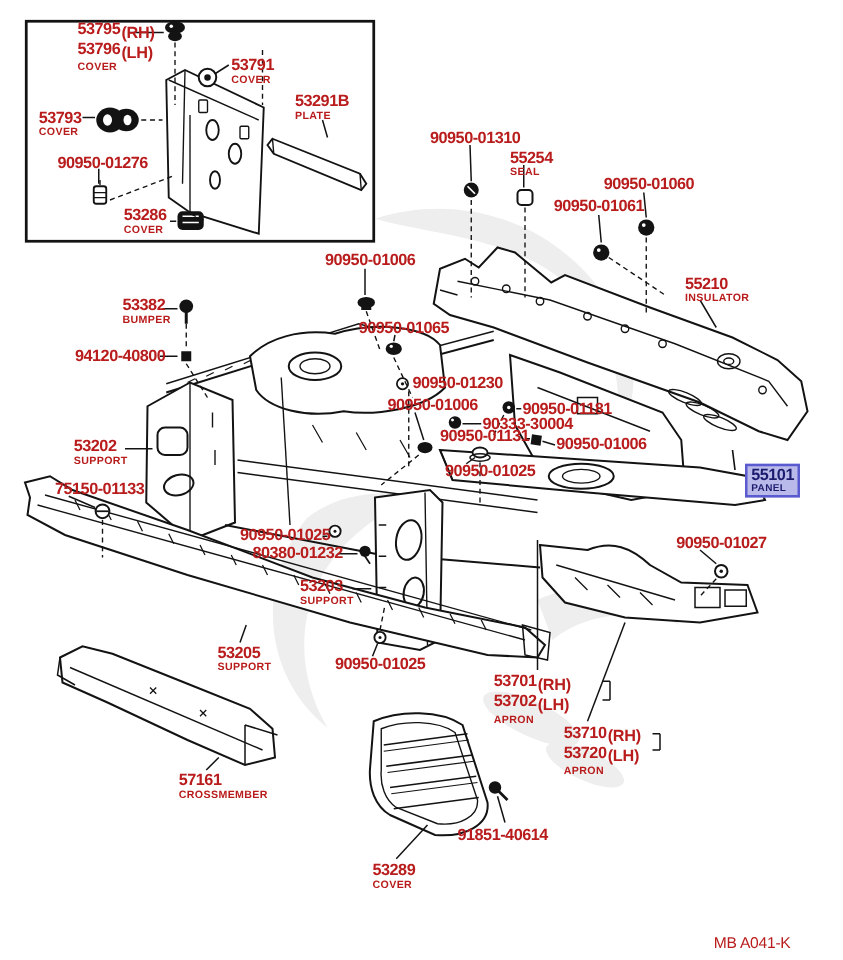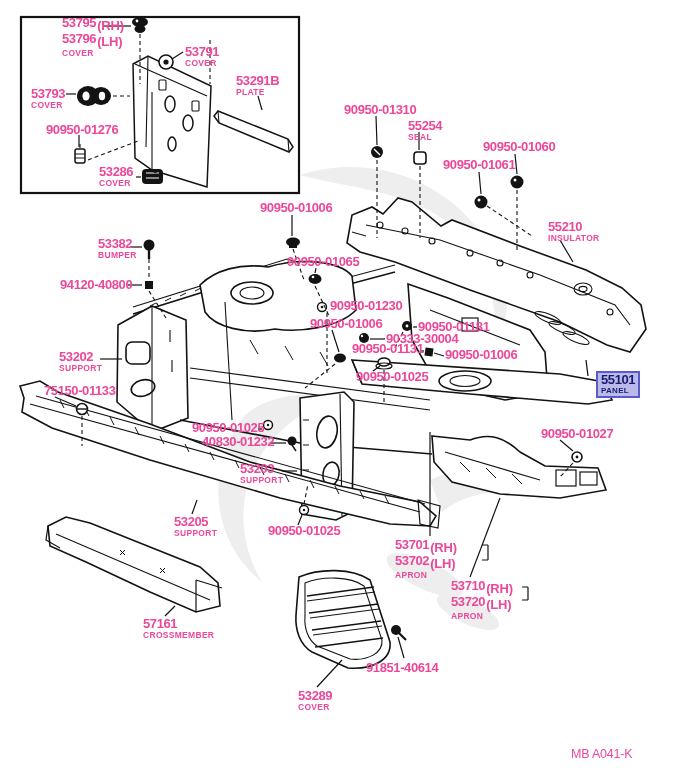--- a/index.html
+++ b/index.html
@@ -1,19 +1,19 @@
 <!DOCTYPE html>
 <html style="--hl-bg: #b9b9ea; --hl-border: #5b5bd0; --hl-text: #1c1c6e;"><head>
 <meta charset="utf-8">
 <style>
   html,body{margin:0;padding:0;background:#ffffff;}
   body{width:674px;height:768px;position:relative;overflow:hidden;
        font-family:"Liberation Sans",sans-serif;color:#131313;}
   .stage{position:absolute;left:0;top:0;width:674px;height:768px;}
-  .lbl{position:absolute;white-space:nowrap;line-height:1;color:#ec4899;z-index:5;}
+  .lbl{position:absolute;white-space:nowrap;line-height:1;color:#b91c1c;z-index:5;}
   .num{display:block;font-weight:700;font-size:13px;letter-spacing:-0.4px;}
   .sub{display:block;font-weight:700;font-size:8.5px;letter-spacing:0.3px;margin-top:1px;}
   .row{display:flex;align-items:flex-start;}
   .tag{font-weight:700;font-size:13px;letter-spacing:-0.2px;margin-top:3px;margin-left:1px;}
   .hl{background:var(--hl-bg,#b9b9ea);border:2px solid var(--hl-border,#5b5bd0);
       color:var(--hl-text,#1c1c6e);padding:0 3px 1px 3px;margin-left:38px;}
   .hl .num{font-size:13px;}
   .hl .sub{font-size:8px;}
   .footer-code{font-weight:400;font-size:12.5px;letter-spacing:-0.2px;margin-top:48px;}
 </style>
@@ -406,21 +406,21 @@
 <div class="lbl" style="left:44px;top:384px">
   <span class="num">75150-01133</span>
 </div>
 <div class="lbl" style="left:192px;top:421px">
   <span class="num">90950-01025</span>
 </div>
 <div class="lbl" style="left:541px;top:427px">
   <span class="num">90950-01027</span>
 </div>
 <div class="lbl" style="left:202px;top:435px">
-  <span class="num">40830-01232</span>
+  <span class="num">80380-01232</span>
 </div>
 <div class="lbl" style="left:240px;top:462px">
   <span class="num">53203</span>
   <span class="sub">SUPPORT</span>
 </div>
 
 <div class="lbl" style="left:174px;top:515px">
   <span class="num">53205</span>
   <span class="sub">SUPPORT</span>
 </div>

